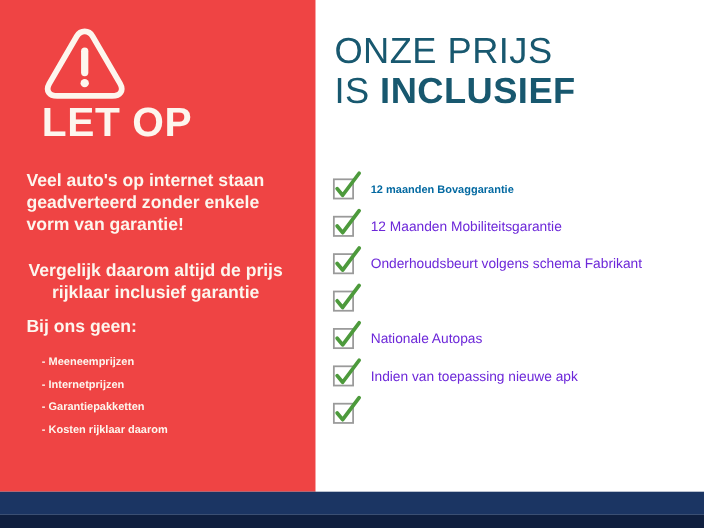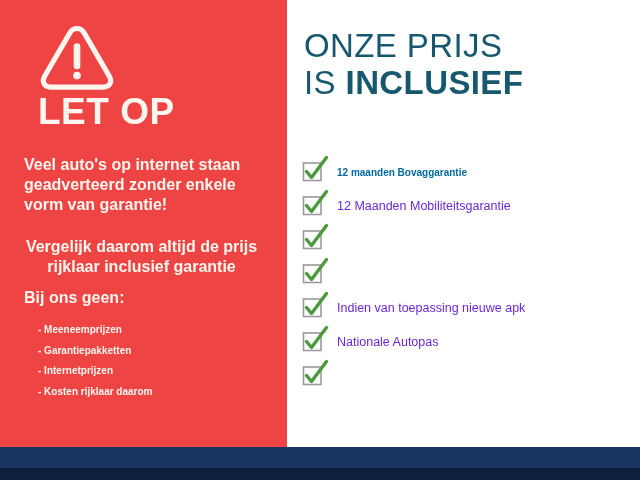--- a/index.html
+++ b/index.html
@@ -180,22 +180,22 @@
     </div>
 
     <div id="let-op">LET OP</div>
 
     <div id="para-1" class="left-para">Veel auto's op internet staan geadverteerd zonder enkele vorm van garantie!</div>
     <div id="para-2" class="left-para">Vergelijk daarom altijd de prijs rijklaar inclusief garantie</div>
     <div id="para-3" class="left-para">Bij ons geen:</div>
 
     <ul id="left-list">
       <li>- Meeneemprijzen</li>
+      <li>- Internetprijzen</li>
       <li>- Garantiepakketten</li>
-      <li>- Internetprijzen</li>
       <li>- Kosten rijklaar daarom</li>
     </ul>
   </div>
 
   <div id="right-panel">
 
     <div id="headline">
       <span class="headline-line headline-line-1">ONZE PRIJS</span>
       <span class="headline-line headline-line-2"><span>IS </span><span class="headline-strong">INCLUSIEF</span></span>
     </div>
@@ -219,46 +219,47 @@
         </span>
         <span class="check-label">12 Maanden Mobiliteitsgarantie</span>
       </li>
       <li class="check-row">
         <span class="check-mark">
           <svg viewBox="0 0 28 28" xmlns="http://www.w3.org/2000/svg">
             <rect x="1.5" y="8" width="17.5" height="17.5" fill="#ffffff" stroke="#9a9a9a" stroke-width="1.6"></rect>
             <path d="M4.5 16.5 L9.5 22.5 L24.5 2.5" fill="none" stroke="#4d9a3c" stroke-width="3.4" stroke-linecap="round" stroke-linejoin="round"></path>
           </svg>
         </span>
-      </li>
-      <li class="check-row">
-        <span class="check-mark">
-          <svg viewBox="0 0 28 28" xmlns="http://www.w3.org/2000/svg">
-            <rect x="1.5" y="8" width="17.5" height="17.5" fill="#ffffff" stroke="#9a9a9a" stroke-width="1.6"></rect>
-            <path d="M4.5 16.5 L9.5 22.5 L24.5 2.5" fill="none" stroke="#4d9a3c" stroke-width="3.4" stroke-linecap="round" stroke-linejoin="round"></path>
-          </svg>
-        </span>
+        <span class="check-label">Onderhoudsbeurt volgens schema Fabrikant</span>
+      </li>
+      <li class="check-row">
+        <span class="check-mark">
+          <svg viewBox="0 0 28 28" xmlns="http://www.w3.org/2000/svg">
+            <rect x="1.5" y="8" width="17.5" height="17.5" fill="#ffffff" stroke="#9a9a9a" stroke-width="1.6"></rect>
+            <path d="M4.5 16.5 L9.5 22.5 L24.5 2.5" fill="none" stroke="#4d9a3c" stroke-width="3.4" stroke-linecap="round" stroke-linejoin="round"></path>
+          </svg>
+        </span>
+      </li>
+      <li class="check-row">
+        <span class="check-mark">
+          <svg viewBox="0 0 28 28" xmlns="http://www.w3.org/2000/svg">
+            <rect x="1.5" y="8" width="17.5" height="17.5" fill="#ffffff" stroke="#9a9a9a" stroke-width="1.6"></rect>
+            <path d="M4.5 16.5 L9.5 22.5 L24.5 2.5" fill="none" stroke="#4d9a3c" stroke-width="3.4" stroke-linecap="round" stroke-linejoin="round"></path>
+          </svg>
+        </span>
+        <span class="check-label">Nationale Autopas</span>
       </li>
       <li class="check-row">
         <span class="check-mark">
           <svg viewBox="0 0 28 28" xmlns="http://www.w3.org/2000/svg">
             <rect x="1.5" y="8" width="17.5" height="17.5" fill="#ffffff" stroke="#9a9a9a" stroke-width="1.6"></rect>
             <path d="M4.5 16.5 L9.5 22.5 L24.5 2.5" fill="none" stroke="#4d9a3c" stroke-width="3.4" stroke-linecap="round" stroke-linejoin="round"></path>
           </svg>
         </span>
         <span class="check-label">Indien van toepassing nieuwe apk</span>
-      </li>
-      <li class="check-row">
-        <span class="check-mark">
-          <svg viewBox="0 0 28 28" xmlns="http://www.w3.org/2000/svg">
-            <rect x="1.5" y="8" width="17.5" height="17.5" fill="#ffffff" stroke="#9a9a9a" stroke-width="1.6"></rect>
-            <path d="M4.5 16.5 L9.5 22.5 L24.5 2.5" fill="none" stroke="#4d9a3c" stroke-width="3.4" stroke-linecap="round" stroke-linejoin="round"></path>
-          </svg>
-        </span>
-        <span class="check-label">Nationale Autopas</span>
       </li>
       <li class="check-row">
         <span class="check-mark">
           <svg viewBox="0 0 28 28" xmlns="http://www.w3.org/2000/svg">
             <rect x="1.5" y="8" width="17.5" height="17.5" fill="#ffffff" stroke="#9a9a9a" stroke-width="1.6"></rect>
             <path d="M4.5 16.5 L9.5 22.5 L24.5 2.5" fill="none" stroke="#4d9a3c" stroke-width="3.4" stroke-linecap="round" stroke-linejoin="round"></path>
           </svg>
         </span>
       </li>
     </ul>

